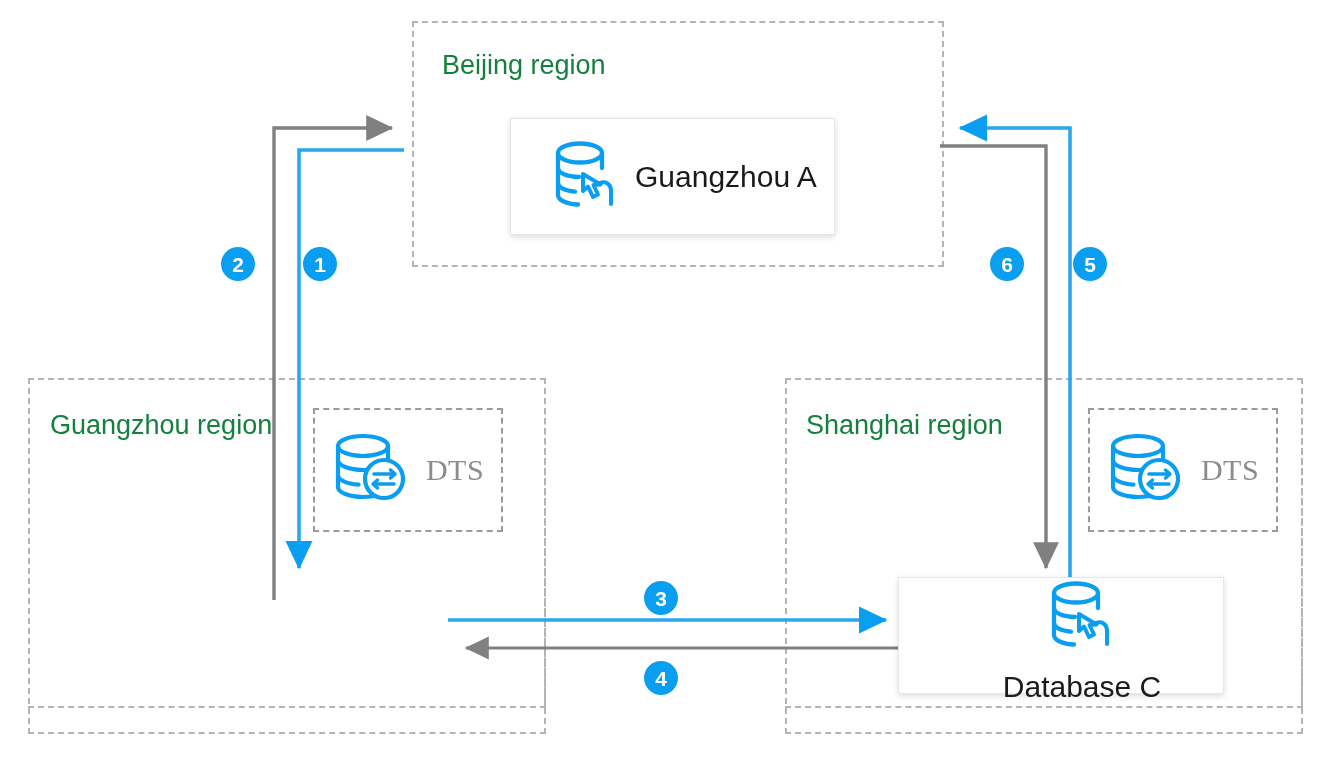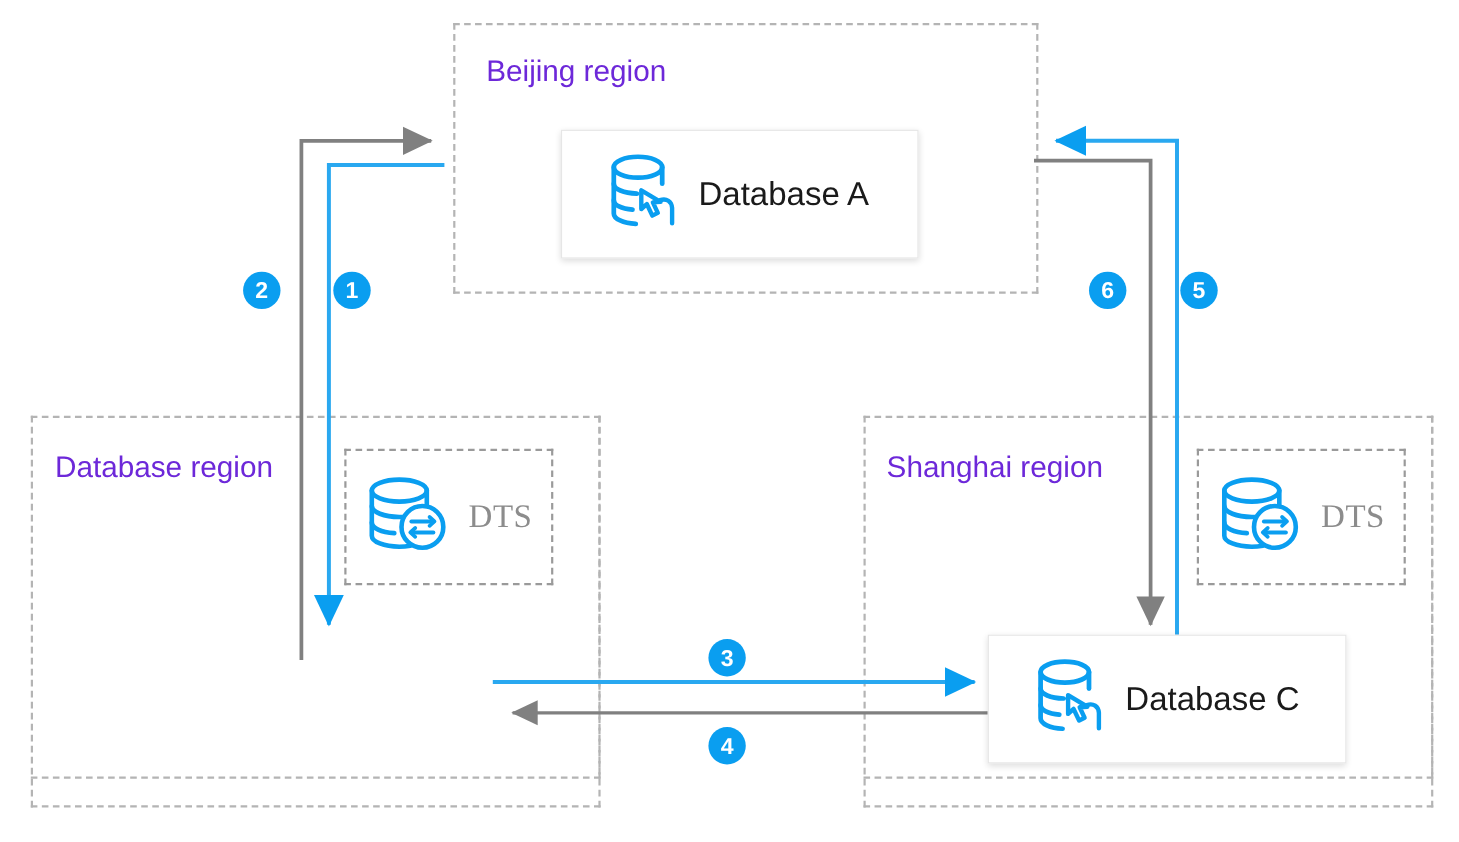--- a/index.html
+++ b/index.html
@@ -22,21 +22,21 @@
 
   
   .region {
     position: absolute;
     border: 2px dashed #b4b4b4;
     box-sizing: border-box;
     background: transparent;
   }
   .region-label {
     position: absolute;
-    color: #6d28d9;
+    color: #15803d;
     font-size: 27px;
     line-height: 1;
     white-space: nowrap;
     font-family: "Liberation Sans", sans-serif;
   }
 
   
   .inner-frame {
     position: absolute;
     border: 2px dashed #b4b4b4;
@@ -115,21 +115,21 @@
 </head>
 <body>
 
 <div id="diagram-root">
 
   <div class="region" style="left:412px; top:21px; width:532px; height:246px;"></div>
   <div class="region-label" style="left:442px; top:52px;">Beijing region</div>
 
   <div class="region" style="left:28px; top:378px; width:518px; height:356px;"></div>
   <div class="inner-frame" style="left:28px; top:378px; width:518px; height:330px; border-top:none; border-left:none;"></div>
-  <div class="region-label" style="left:50px; top:412px;">Database region</div>
+  <div class="region-label" style="left:50px; top:412px;">Guangzhou region</div>
 
   <div class="region" style="left:785px; top:378px; width:518px; height:356px;"></div>
   <div class="inner-frame" style="left:785px; top:378px; width:518px; height:330px; border-top:none; border-left:none;"></div>
   <div class="region-label" style="left:806px; top:412px;">Shanghai region</div>
 
   <div class="dts-box" style="left:313px; top:408px; width:190px; height:124px;">
     <div class="dts-inner">
       <span>
         <svg width="78" height="74" viewBox="0 0 78 74" fill="none">
 
@@ -200,25 +200,25 @@
         <ellipse cx="27" cy="15" rx="22" ry="9.5" stroke="#0a9ef0" stroke-width="4.3" fill="none"></ellipse>
         <path d="M5 15 V57 C5 62 13.5 66 25 66.5" stroke="#0a9ef0" stroke-width="4.3" fill="none" stroke-linecap="round"></path>
         <path d="M49 15 V30" stroke="#0a9ef0" stroke-width="4.3" fill="none" stroke-linecap="round"></path>
         <path d="M5 30 C5 35 14 38.6 26 39" stroke="#0a9ef0" stroke-width="4.3" fill="none" stroke-linecap="round"></path>
         <path d="M5 45 C5 49.5 12 52.8 22 53.6" stroke="#0a9ef0" stroke-width="4.3" fill="none" stroke-linecap="round"></path>
 
         <path d="M30 36 L30 53 L35 48.5 L40 59 L45 56.5 L40.5 47 L47.5 46.5 z" stroke="#0a9ef0" stroke-width="4" fill="#ffffff" stroke-linejoin="round" stroke-linecap="round"></path>
         <path d="M47 45 C53 43 57.5 46 58 52 V66" stroke="#0a9ef0" stroke-width="4" fill="none" stroke-linecap="round" stroke-linejoin="round"></path>
       </svg>
     </span>
-    <span class="db-label">Database A</span>
-  </div>
-
-
-  <div class="db-card" style="left:898px; top:577px; width:326px; height:117px;">
+    <span class="db-label">Guangzhou A</span>
+  </div>
+
+
+  <div class="db-card" style="left:898px; top:577px; width:326px; height:117px;flex-direction:column;">
     <span>
       <svg width="66" height="74" viewBox="0 0 66 74" fill="none">
         <ellipse cx="27" cy="15" rx="22" ry="9.5" stroke="#0a9ef0" stroke-width="4.3" fill="none"></ellipse>
         <path d="M5 15 V57 C5 62 13.5 66 25 66.5" stroke="#0a9ef0" stroke-width="4.3" fill="none" stroke-linecap="round"></path>
         <path d="M49 15 V30" stroke="#0a9ef0" stroke-width="4.3" fill="none" stroke-linecap="round"></path>
         <path d="M5 30 C5 35 14 38.6 26 39" stroke="#0a9ef0" stroke-width="4.3" fill="none" stroke-linecap="round"></path>
         <path d="M5 45 C5 49.5 12 52.8 22 53.6" stroke="#0a9ef0" stroke-width="4.3" fill="none" stroke-linecap="round"></path>
         <path d="M30 36 L30 53 L35 48.5 L40 59 L45 56.5 L40.5 47 L47.5 46.5 z" stroke="#0a9ef0" stroke-width="4" fill="#ffffff" stroke-linejoin="round" stroke-linecap="round"></path>
         <path d="M47 45 C53 43 57.5 46 58 52 V66" stroke="#0a9ef0" stroke-width="4" fill="none" stroke-linecap="round" stroke-linejoin="round"></path>
       </svg>

